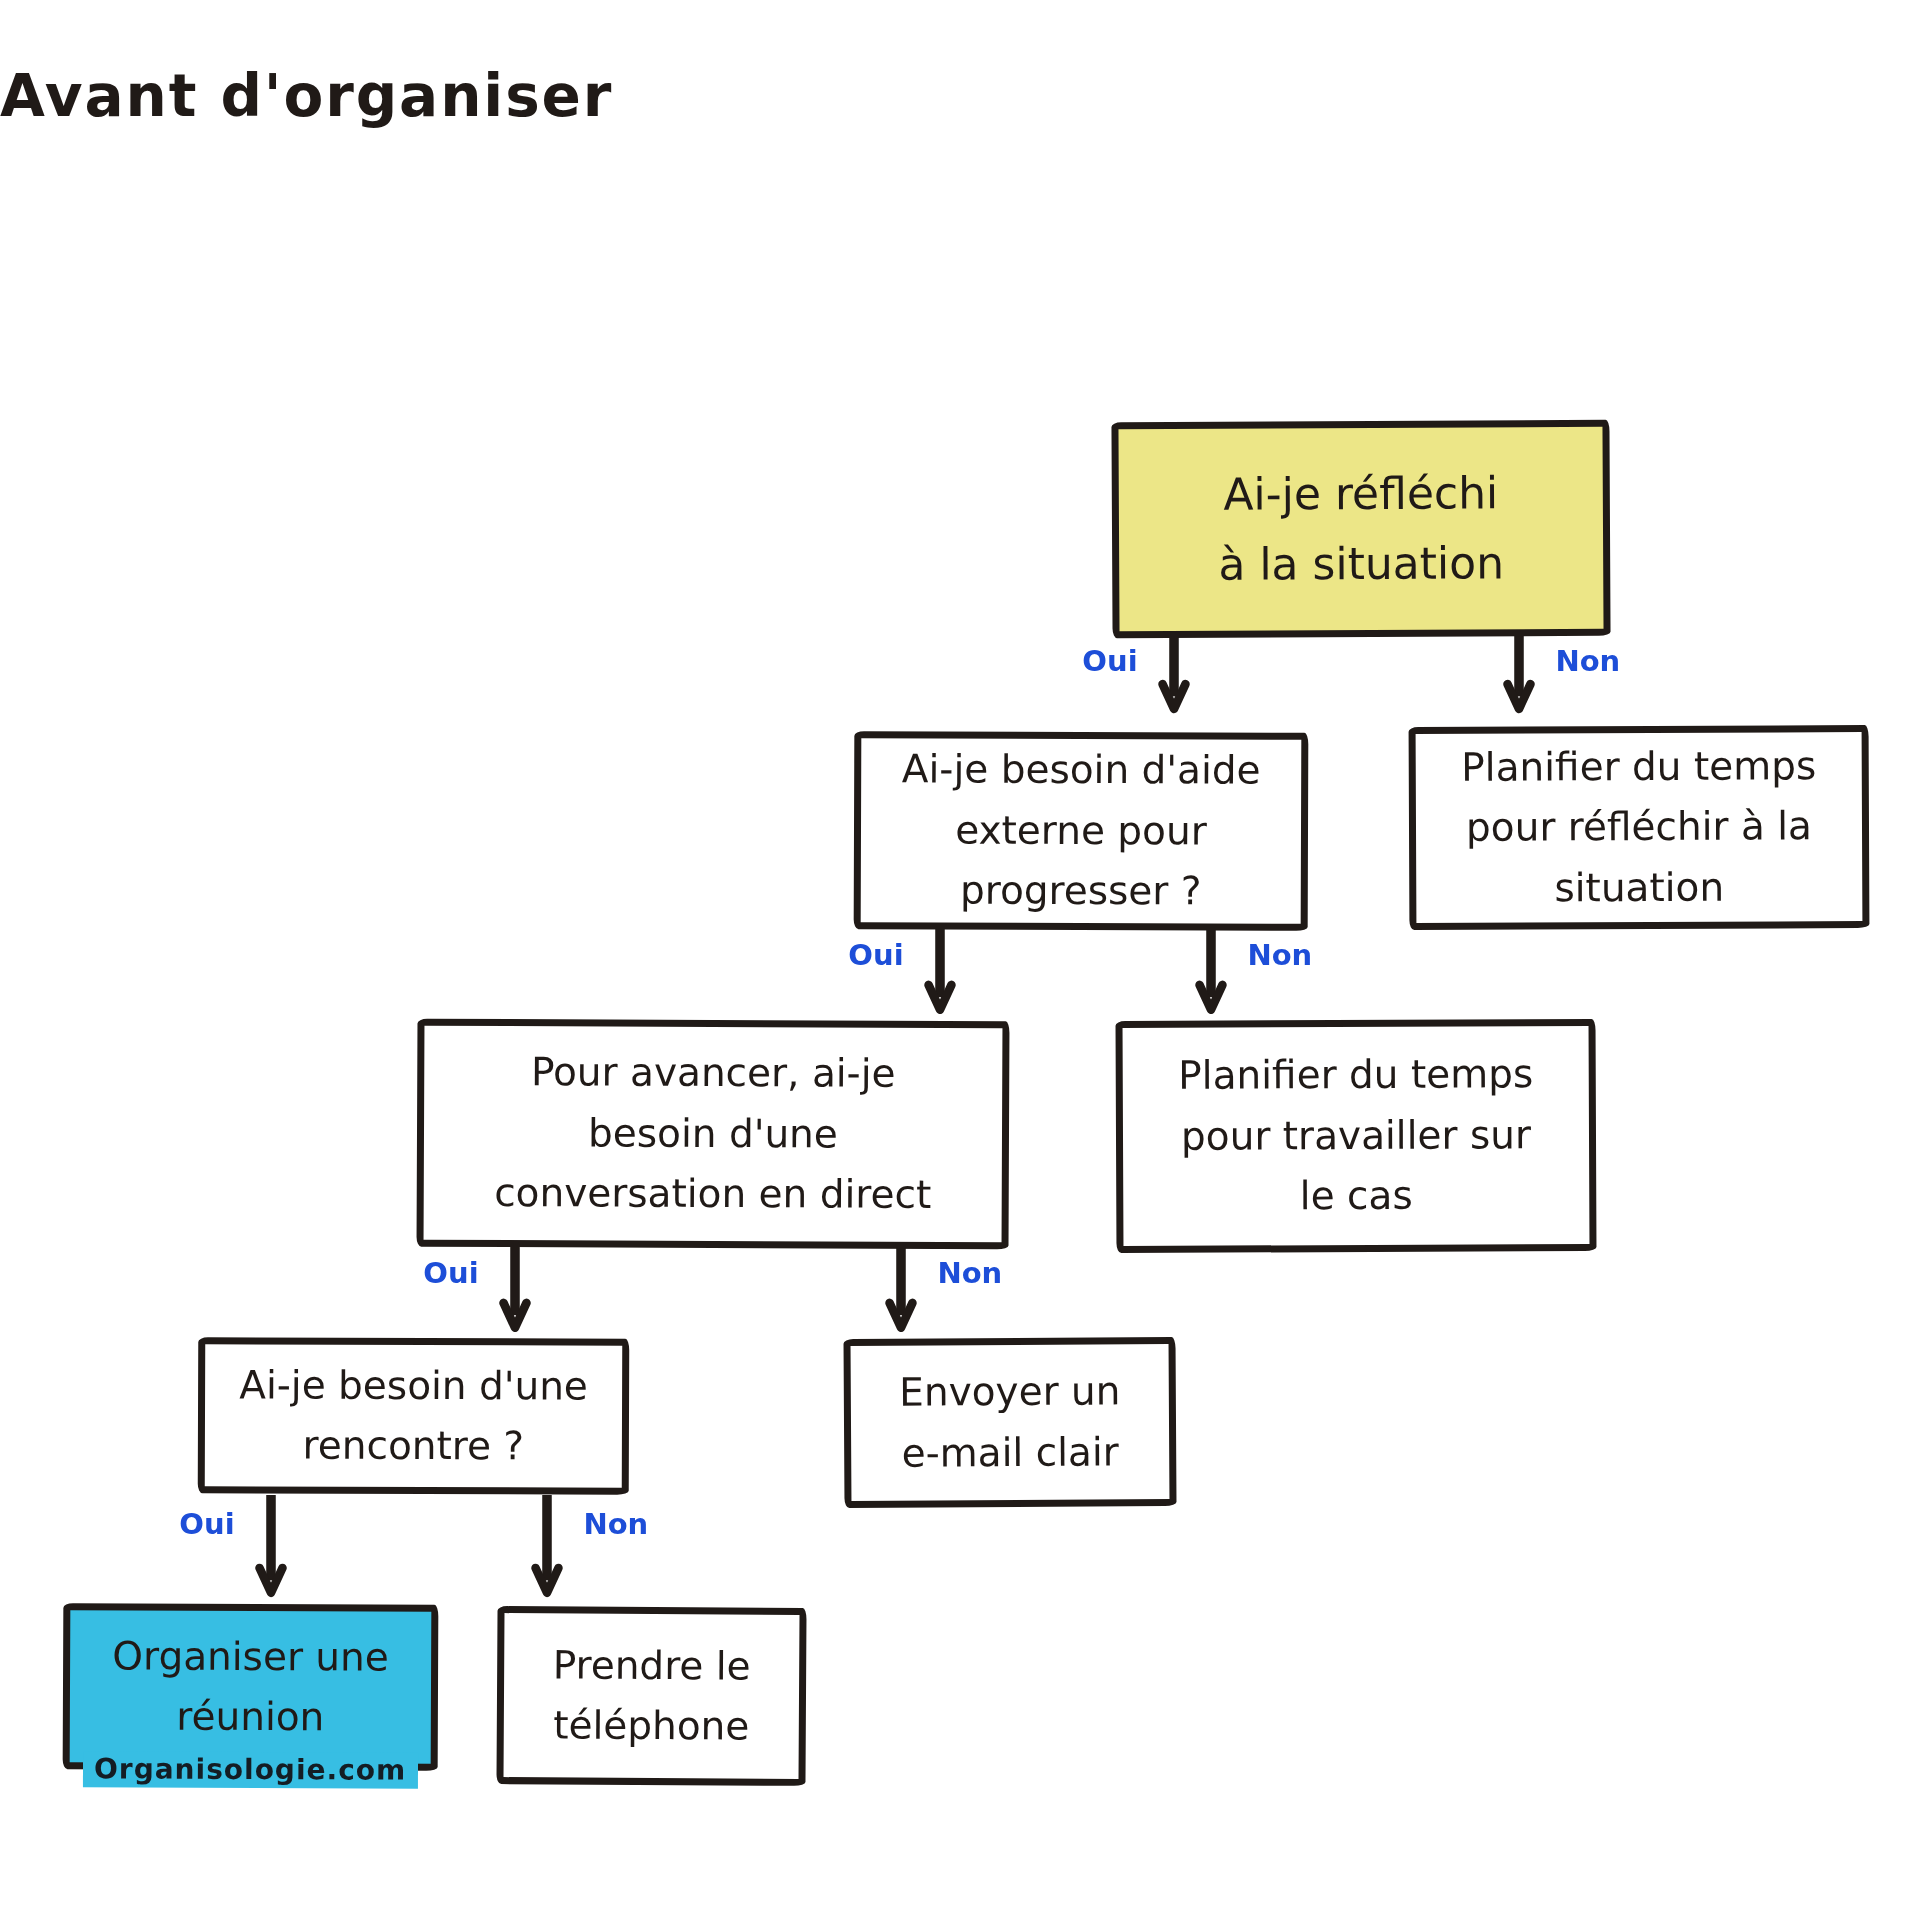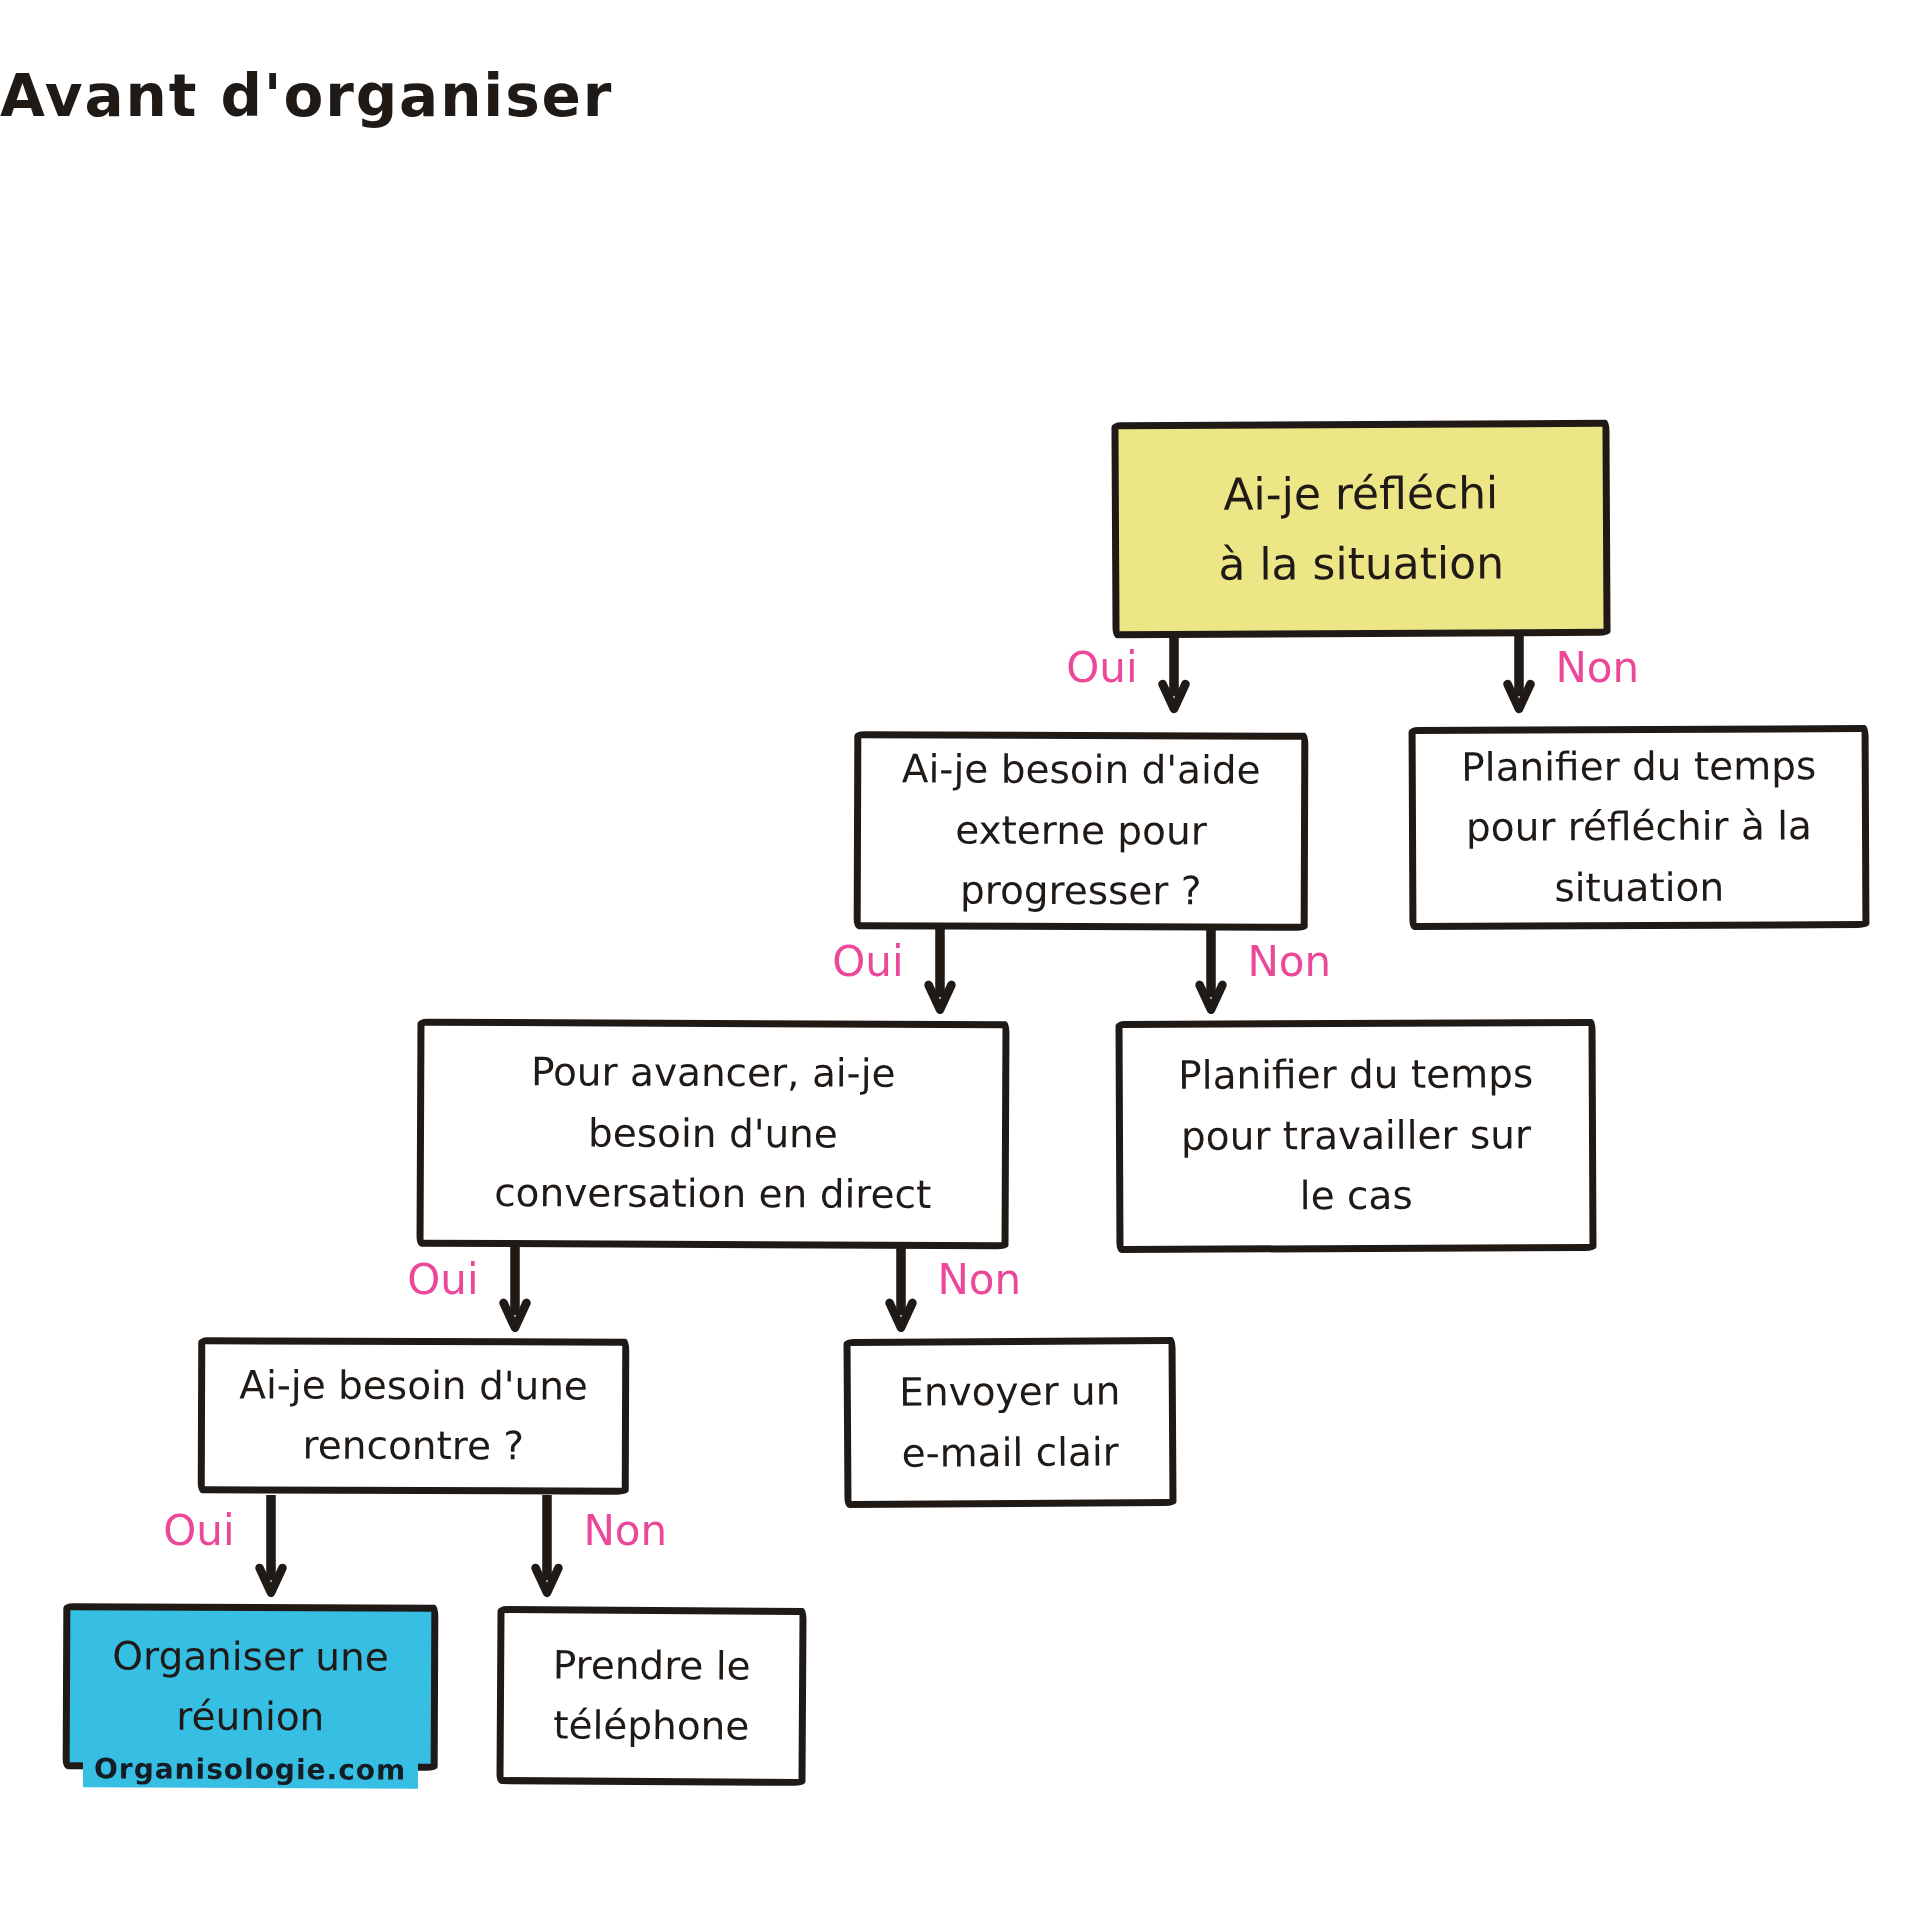--- a/index.html
+++ b/index.html
@@ -54,21 +54,21 @@
   }
 
   
   .arrow{position:absolute;width:42px;}
   .arrow svg{display:block;width:42px;height:100%;}
   .arrow .stroke{
     stroke:#201a17;fill:none;stroke-linecap:round;stroke-linejoin:round;
   }
   .edge-label{
     position:absolute;top:14%;
-    font-size:42px;line-height:1;color:#ec4899;white-space:nowrap;
+    font-size:29px;line-height:1;color:#1d4ed8;white-space:nowrap;font-weight:bold;
   }
   .edge-label.left{right:calc(100% + 15.4px);}
   .edge-label.right{left:calc(100% + 15.4px);}
 
   #arr-a{left:1153px;top:636px;height:79px;}
   #arr-b{left:1498px;top:636px;height:79px;}
   #arr-c{left:919px; top:929px;height:87px;}
   #arr-d{left:1190px;top:929px;height:87px;}
   #arr-e{left:494px; top:1247px;height:87px;}
   #arr-f{left:880px; top:1247px;height:87px;}

